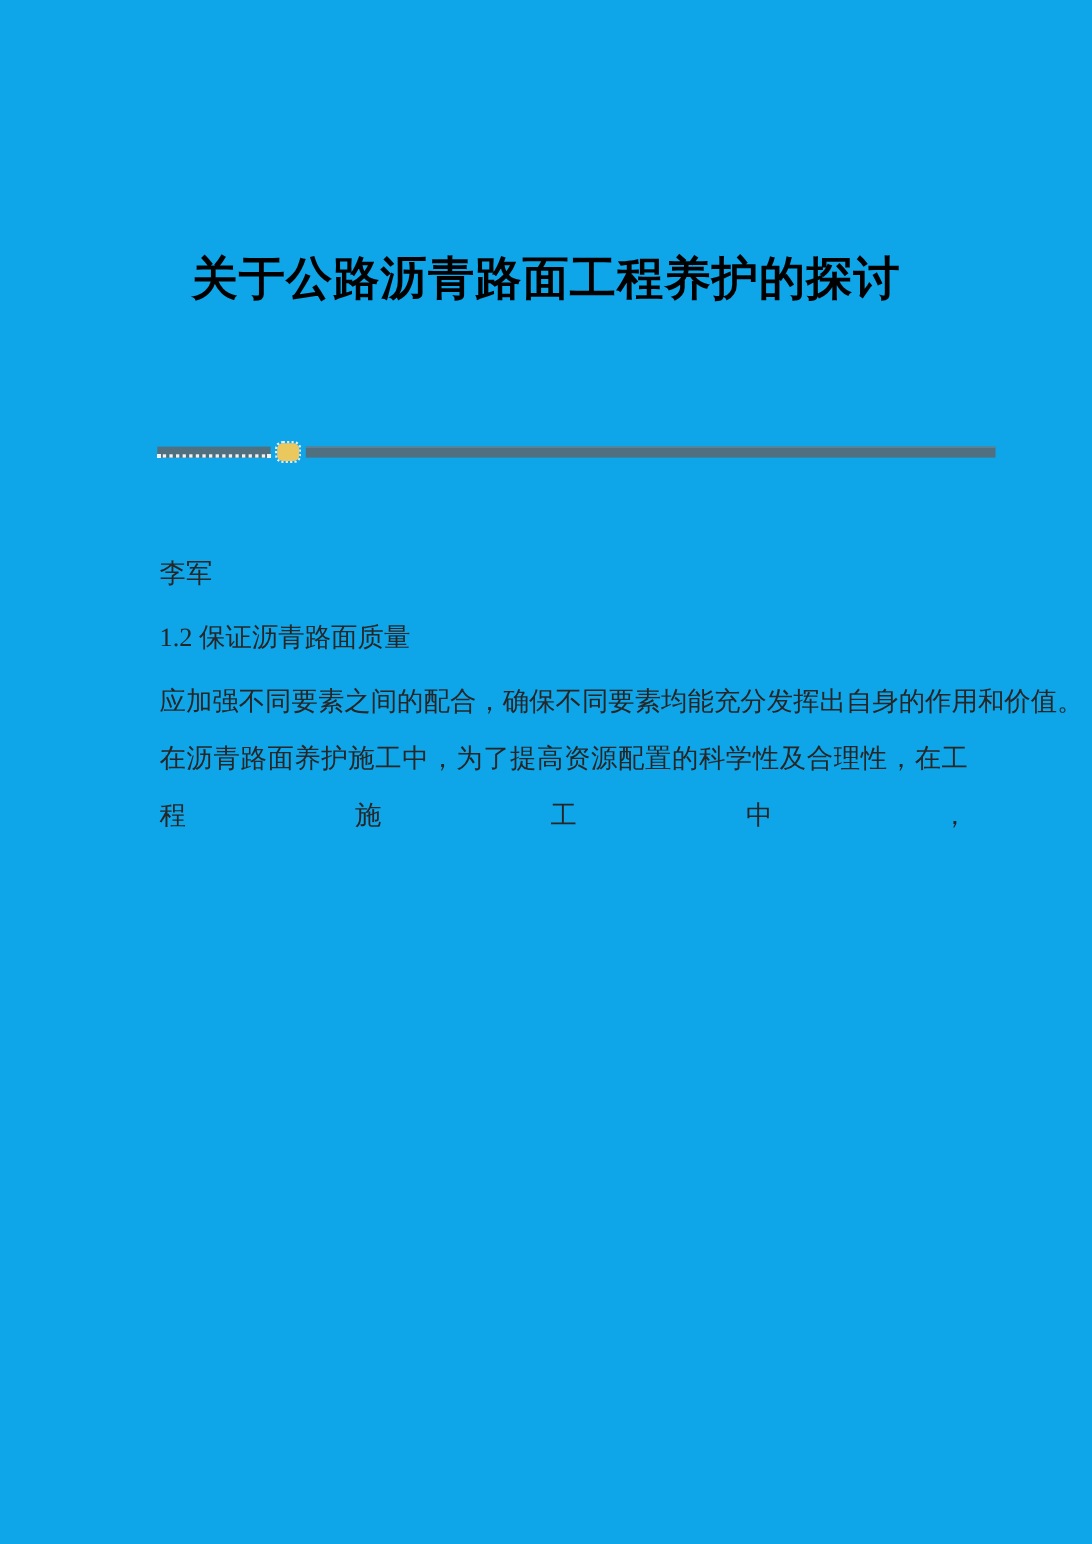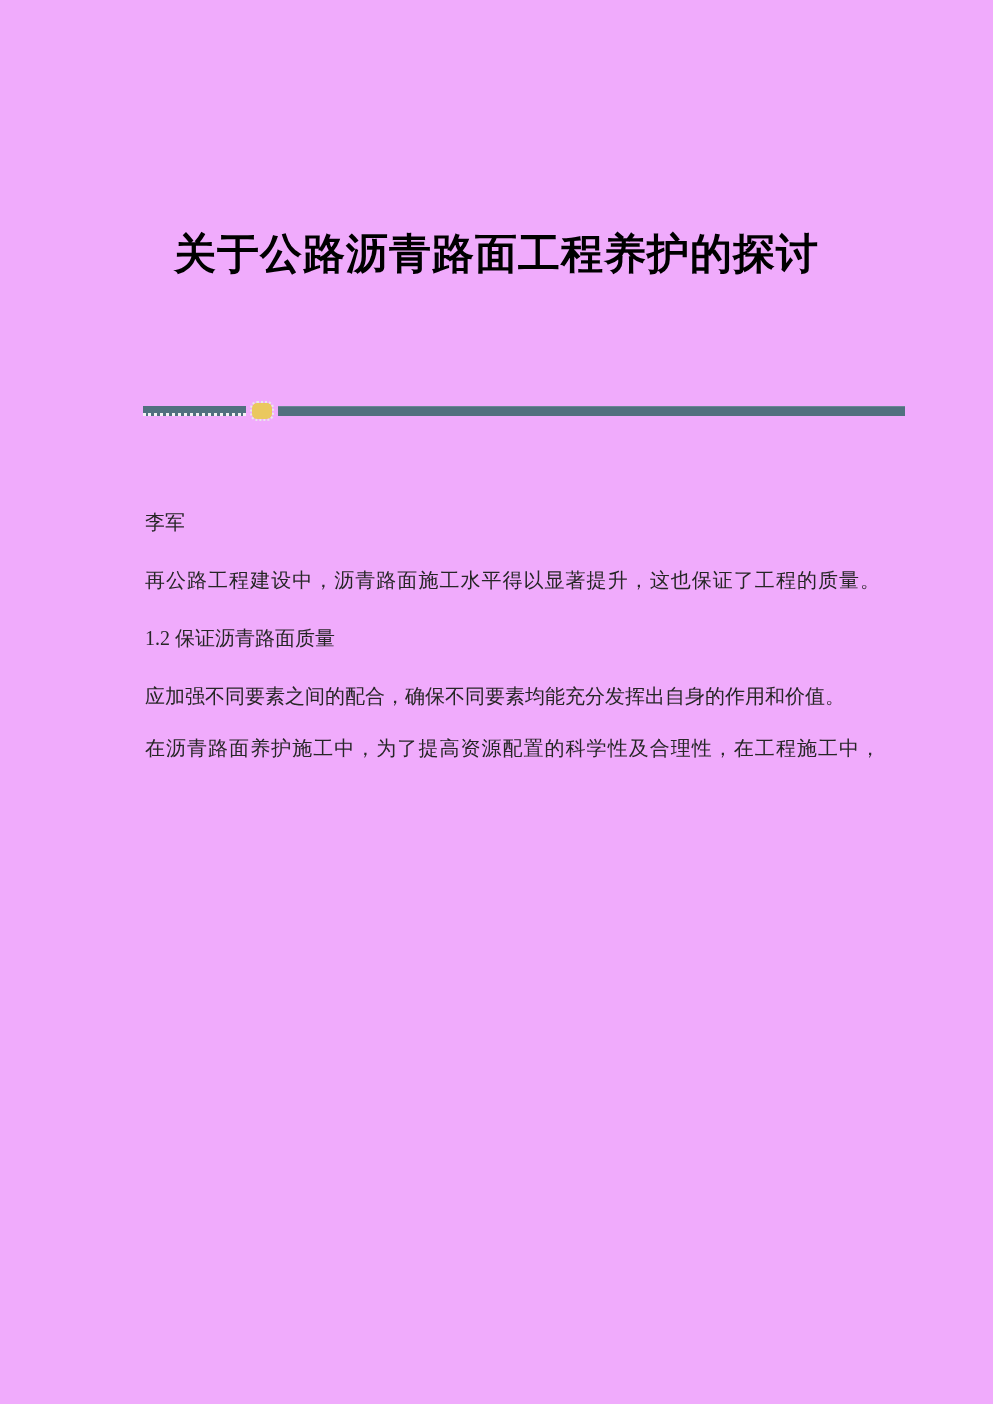--- a/index.html
+++ b/index.html
@@ -2,21 +2,21 @@
 <html><head>
 <meta charset="utf-8">
 <style>
   * { margin: 0; padding: 0; box-sizing: border-box; }
   html, body { background: #ffffff; }
   .page {
     position: relative;
     width: 993px;
     height: 1404px;
     margin: 0 auto;
-    background: #f0abfc;
+    background: #0ea5e9;
     overflow: hidden;
     font-family: "Liberation Serif", serif;
     color: #262626;
   }
   .title {
     padding-top: 228px;
     text-align: center;
     font-size: 42px;
     line-height: 52px;
     font-weight: bold;
@@ -47,21 +47,21 @@
   }
   .divider .seg-main {
     flex: 1;
     height: 10px;
     background: #51707f;
     border-top: 1px solid #6a8694;
   }
   .body {
     margin: 77px 113px 0 145px;
     width: 735px;
-    font-size: 20px;
+    font-size: 24px;
     line-height: 52px;
   }
   .para { margin-bottom: 6px; }
   .line {
     text-align: left;
     white-space: nowrap;
   }
   .line.fill {
     white-space: normal;
     text-align: justify;
@@ -86,21 +86,20 @@
 
     <div class="para">
       <p class="line">李军</p>
     </div>
 
 
 
 
 
     <div class="para">
-      <p class="line fill">再公路工程建设中，沥青路面施工水平得以显著提升，这也保证了工程的质量。</p>
     </div>
 
     <div class="para">
       <p class="line">1.2 保证沥青路面质量</p>
     </div>
 
     <div class="para">
       <p class="line">应加强不同要素之间的配合，确保不同要素均能充分发挥出自身的作用和价值。</p>
       <p class="line fill">在沥青路面养护施工中，为了提高资源配置的科学性及合理性，在工程施工中，</p>
     </div>

